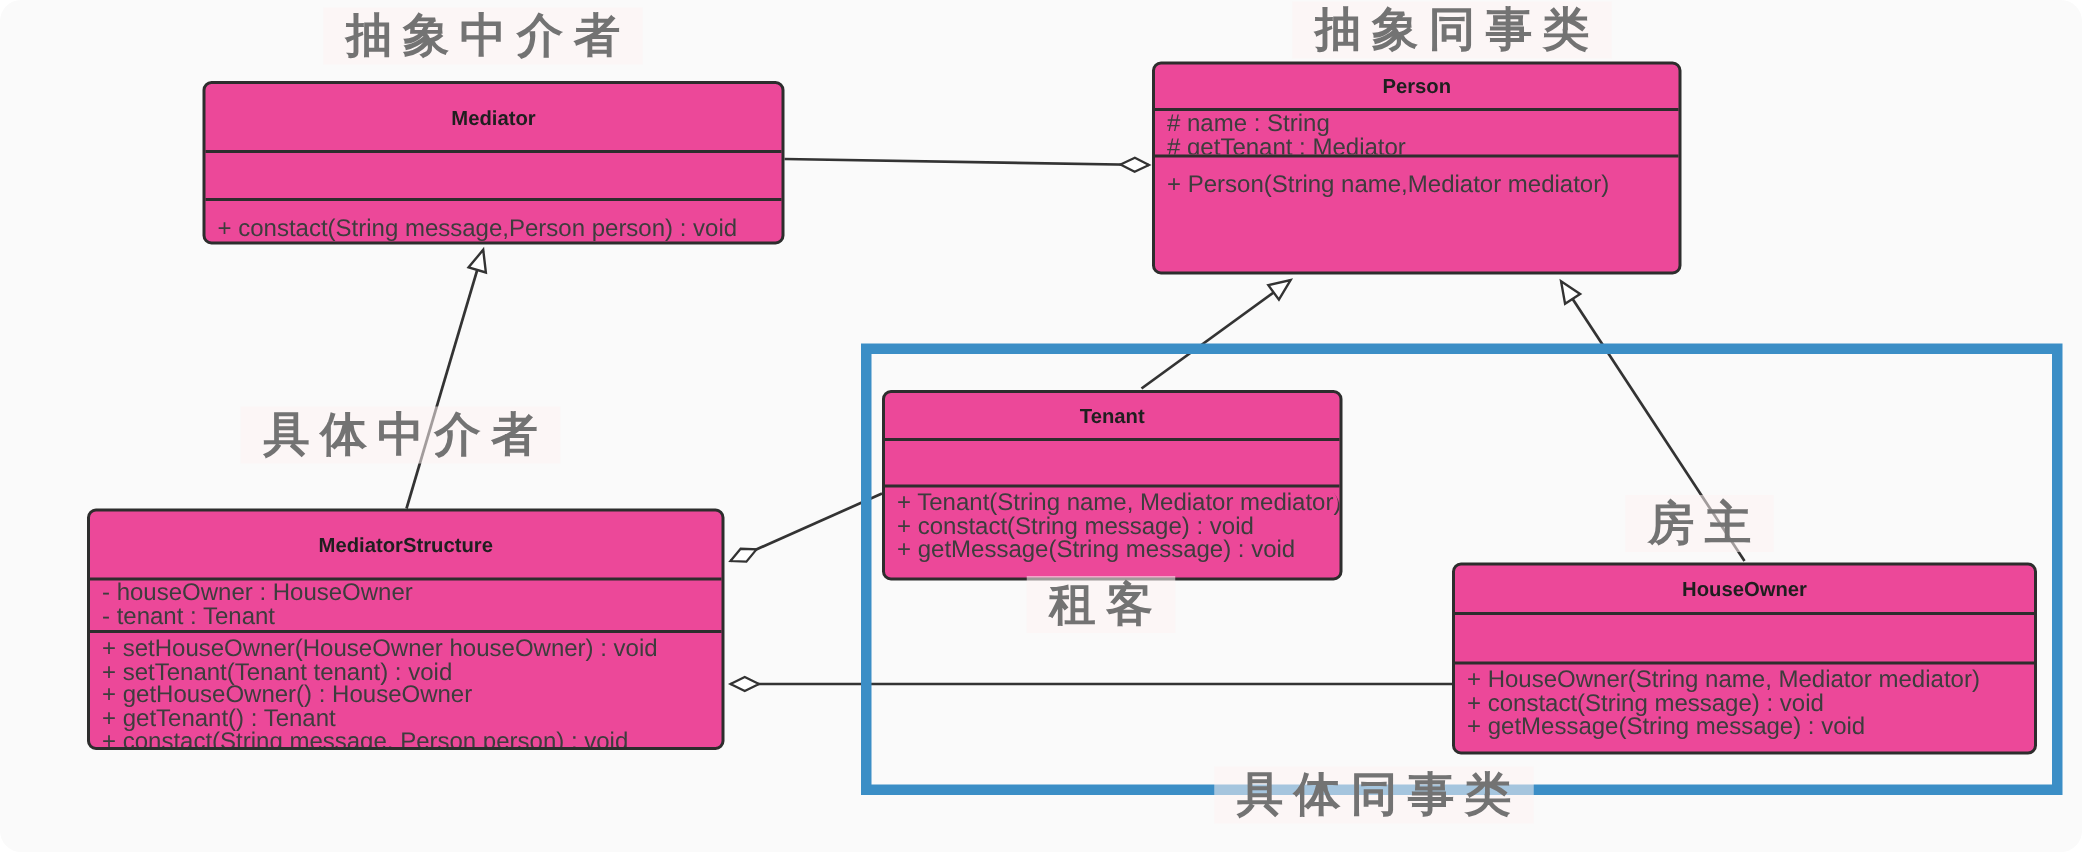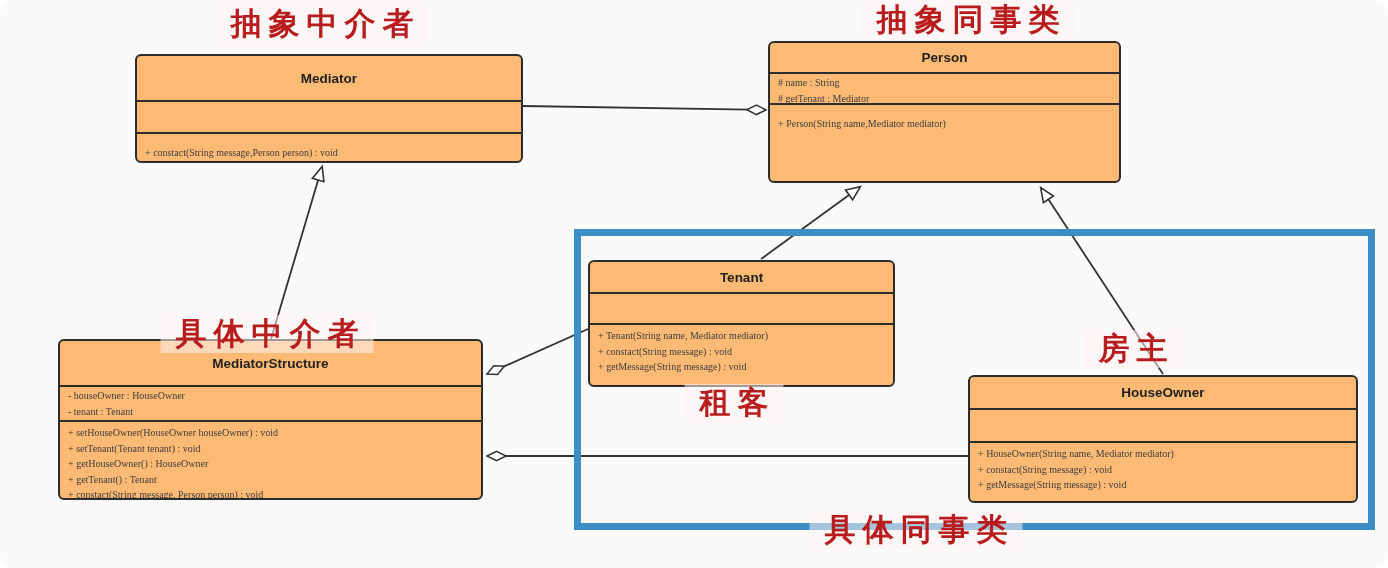--- a/index.html
+++ b/index.html
@@ -10,21 +10,21 @@
     background: #fafafa;
     border-radius: 14px;
     overflow: hidden;
     font-family: "Liberation Sans", sans-serif;
   }
   .conn-svg { position: absolute; left: 0; top: 0; width: 1388px; height: 568px; }
 
   .uml-class {
     position: absolute;
     box-sizing: border-box;
-    background: #fdba74;
+    background: #ec4899;
     border: 2px solid #2d2d2d;
     border-radius: 6px;
     display: flex;
     flex-direction: column;
     color: #3d3d3d;
   }
   .uml-title {
     flex: 0 0 auto;
     display: flex;
     align-items: center;
@@ -43,37 +43,36 @@
     overflow: hidden;
   }
   .uml-methods {
     flex: 1 1 auto;
     box-sizing: border-box;
     padding: 3px 0 0 8px;
     overflow: hidden;
     border-radius: 13px;
   }
   .uml-line {
-    font-size: 10px;
+    font-size: 16px;
     line-height: 15.5px;
     white-space: nowrap;
-    font-family: Liberation Serif, serif;
   }
   .blue-box {
     position: absolute;
     left: 574px; top: 229px;
     width: 801px; height: 301px;
     border: 7px solid #3b8ec6;
     box-sizing: border-box;
   }
   .red-label {
     position: absolute;
     transform: translateX(-50%);
     white-space: nowrap;
-    color: #b91c1c;
+    color: #737373;
     font-weight: bold;
     font-size: 31px;
     letter-spacing: 7px;
     line-height: 34px;
     padding: 2px 8px 2px 15px;
     background: rgba(253, 242, 242, 0.55);
   }
 </style>
 </head>
 <body>
@@ -148,18 +147,18 @@
       <div class="uml-line">+ HouseOwner(String name, Mediator mediator)</div>
       <div class="uml-line">+ constact(String message) : void</div>
       <div class="uml-line">+ getMessage(String message) : void</div>
     </div>
   </div>
 
   <div class="blue-box"></div>
 
   <div class="red-label" style="left:322px; top:5px;">抽象中介者</div>
   <div class="red-label" style="left:968px; top:1px;">抽象同事类</div>
-  <div class="red-label" style="left:267px; top:271px;margin-top:44px;">具体中介者</div>
+  <div class="red-label" style="left:267px; top:271px;">具体中介者</div>
   <div class="red-label" style="left:734px; top:384px;">租客</div>
   <div class="red-label" style="left:1133px; top:330px;">房主</div>
   <div class="red-label" style="left:916px; top:511px;">具体同事类</div>
 
 </div>
 
 </body></html>

